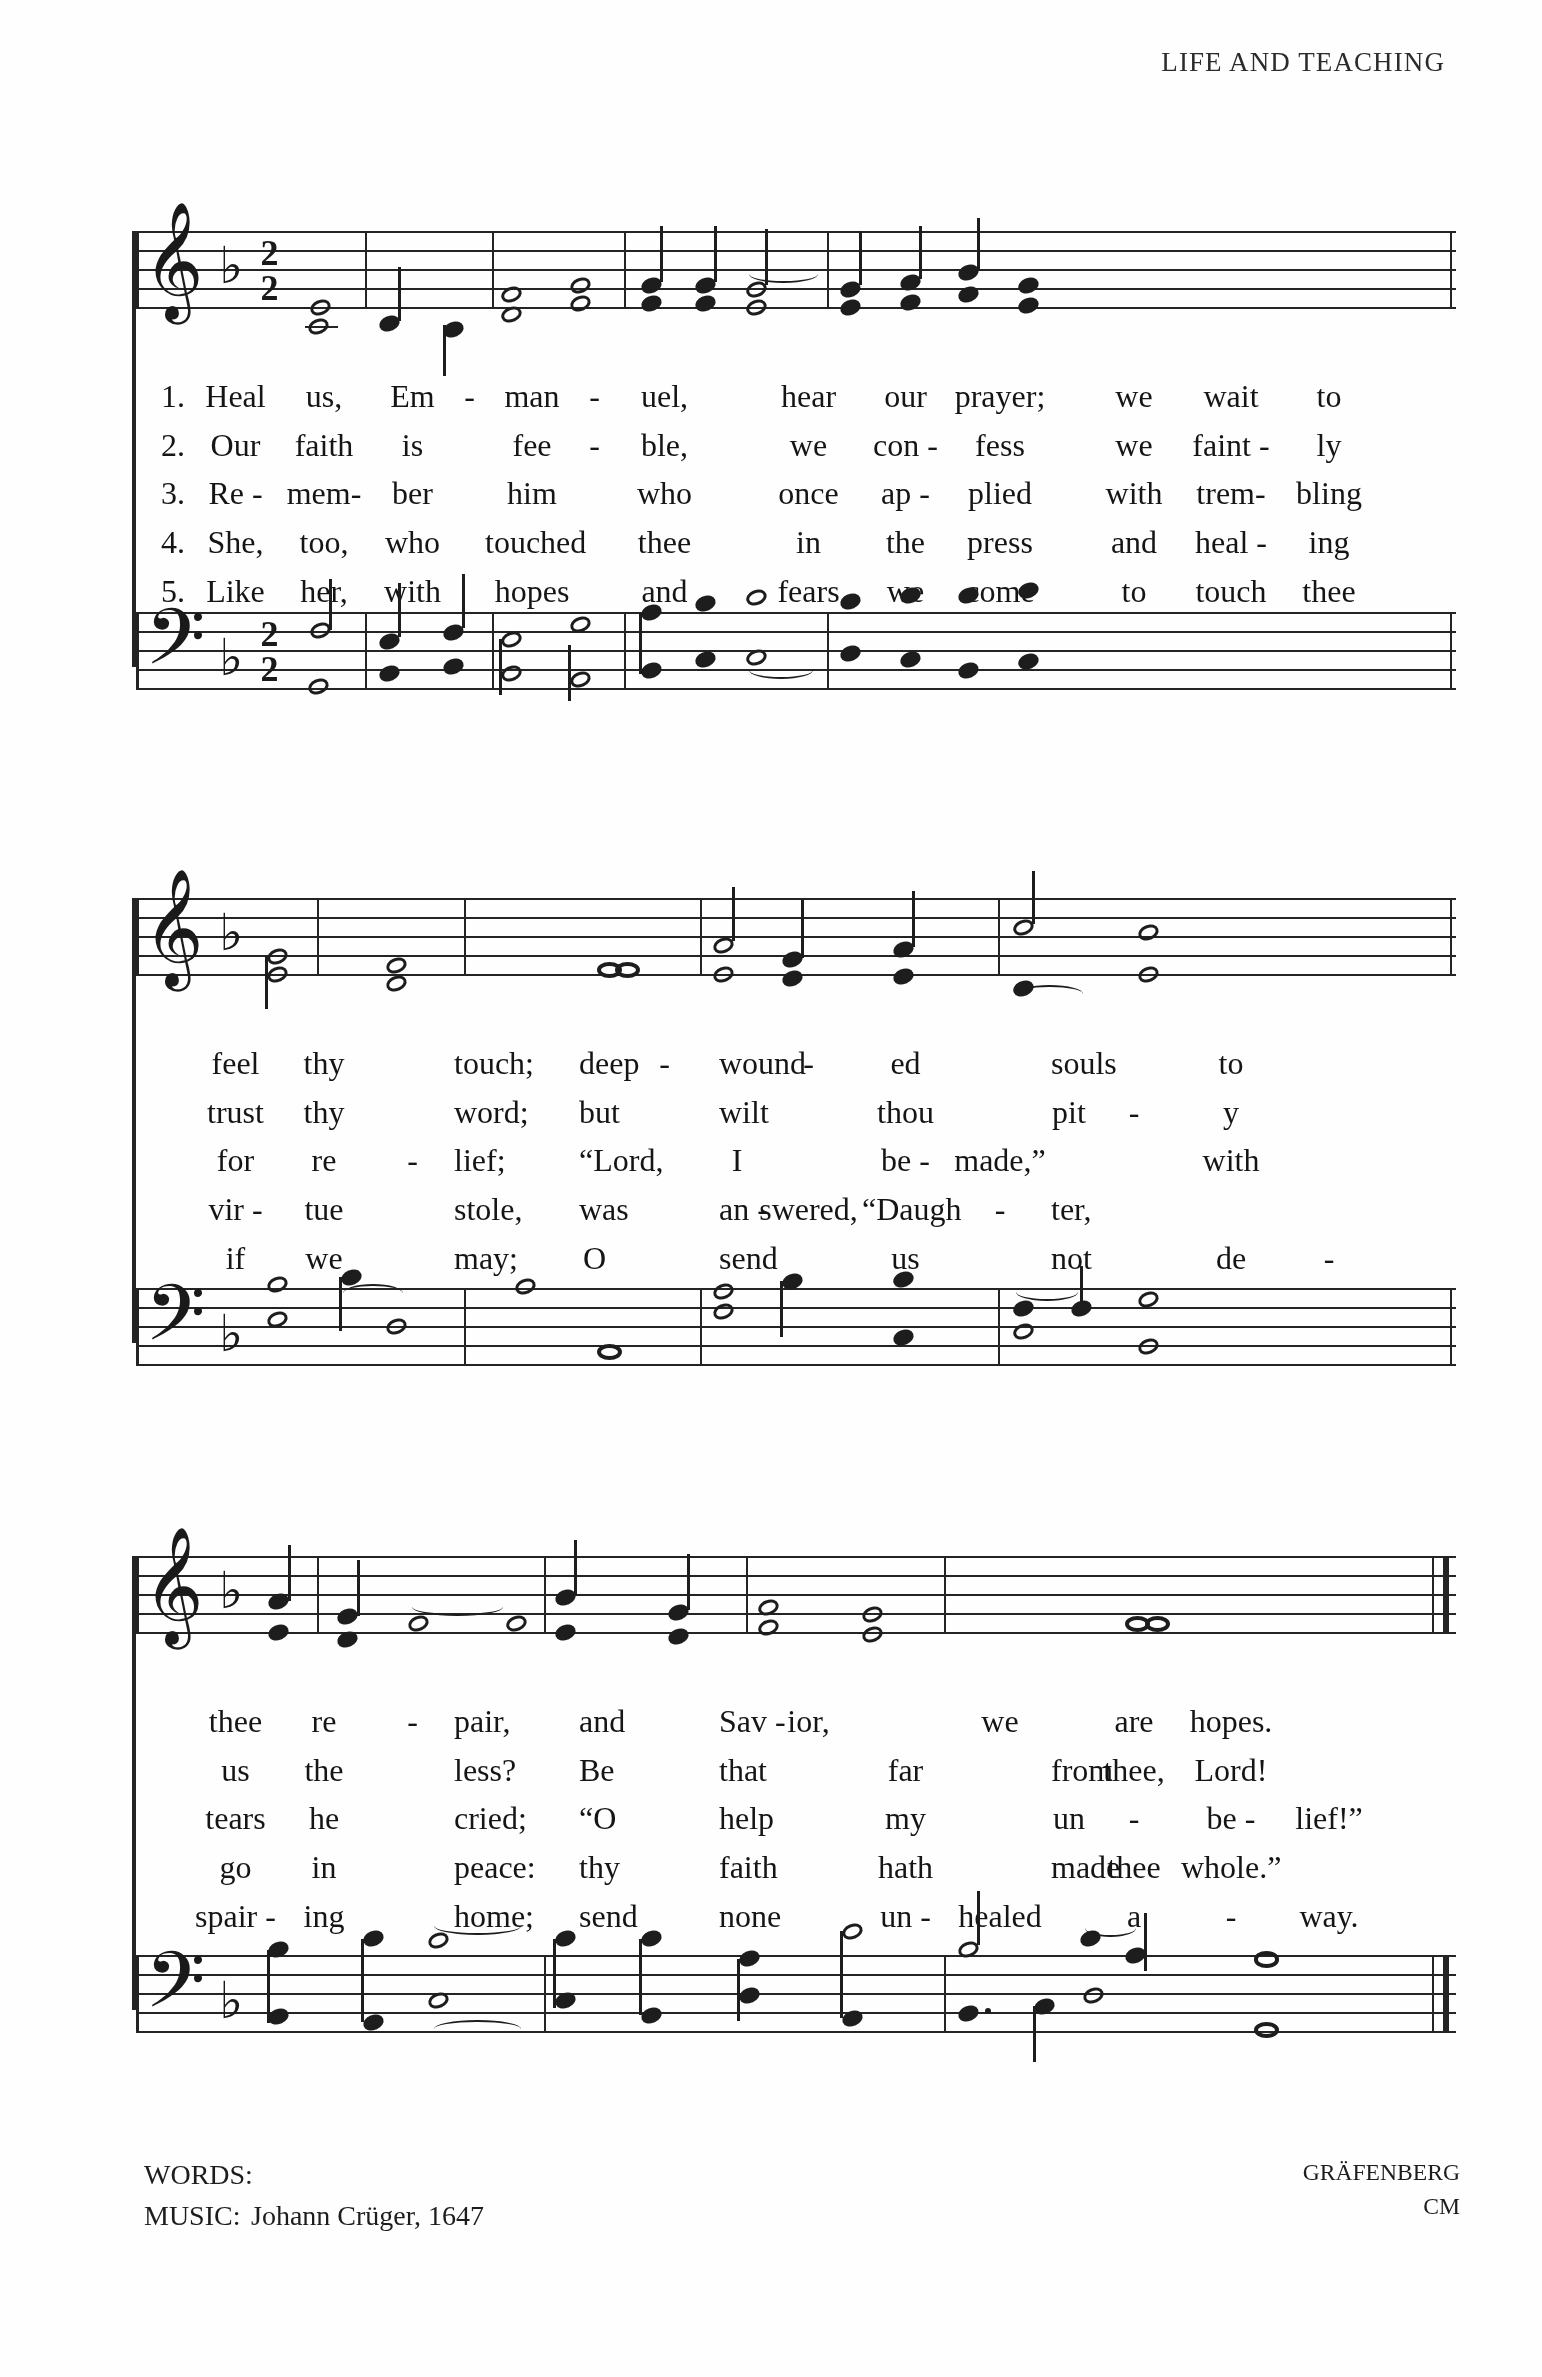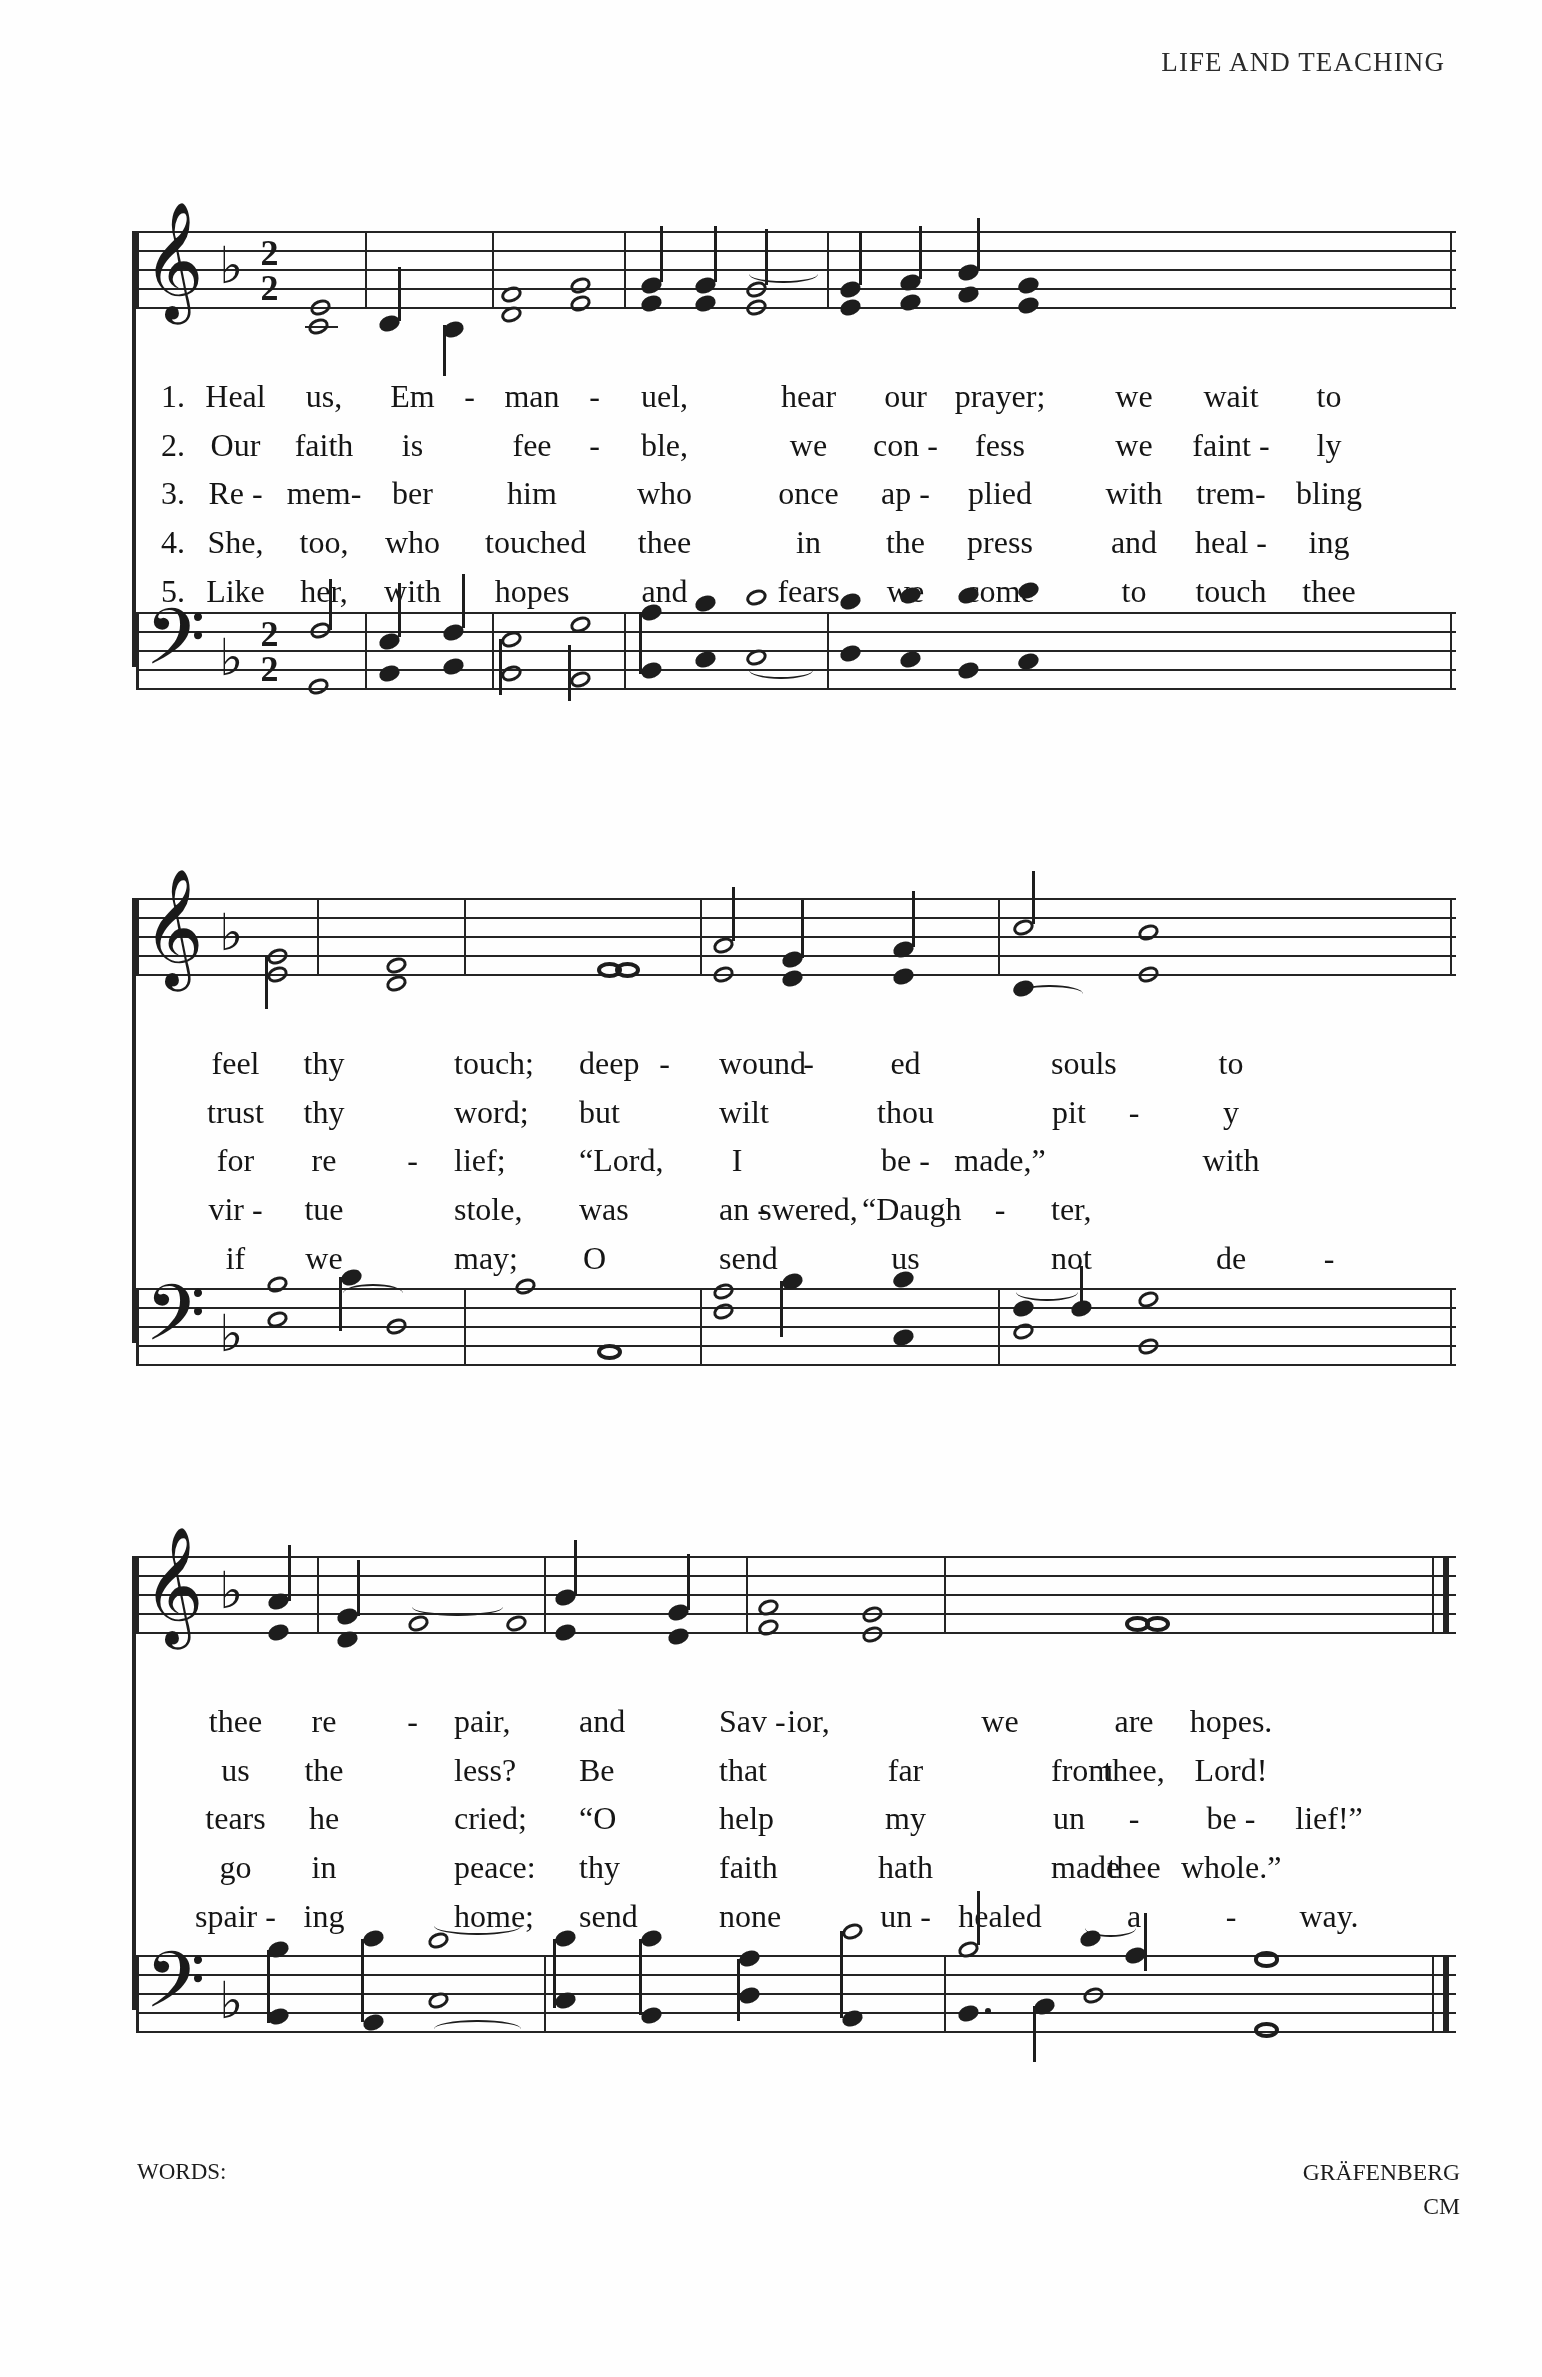--- a/index.html
+++ b/index.html
@@ -204,23 +204,23 @@
     color: #151515;
     white-space: nowrap;
   }
   .lyric-line span { text-align: center; }
   .lyric-line .vnum { text-align: right; padding-right: 9px; }
   .lyric-line .hy { letter-spacing: 0; }
 
   
   .credits {
     position: absolute;
-    left: 137px;
+    left: 144px;
     top: 2155px;
-    font-size: 23px;
+    font-size: 28px;
     line-height: 1.45;
     color: #1d1d1d;
   }
   .credits .row { display: flex; }
   .credits .lbl { width: 107px; }
   .tune {
     position: absolute;
     right: 83px;
     top: 2155px;
     font-size: 23.6px;
@@ -835,20 +835,24 @@
 
       <div class="barline end-thin" style="left:1296px;"></div>
       <div class="barline end-thick" style="left:1307px;"></div>
     </div>
   </div>
 
   <div class="credits">
     <div class="row">
       <span class="lbl">WORDS:</span>
     </div>
+    <div class="row">
+      <span class="lbl">MUSIC:</span>
+      <span>Johann Crüger, 1647</span>
+    </div>
   </div>
 
   <div class="tune">
     <div>GRÄFENBERG</div>
     <div>CM</div>
   </div>
 
 </div>
 
 

